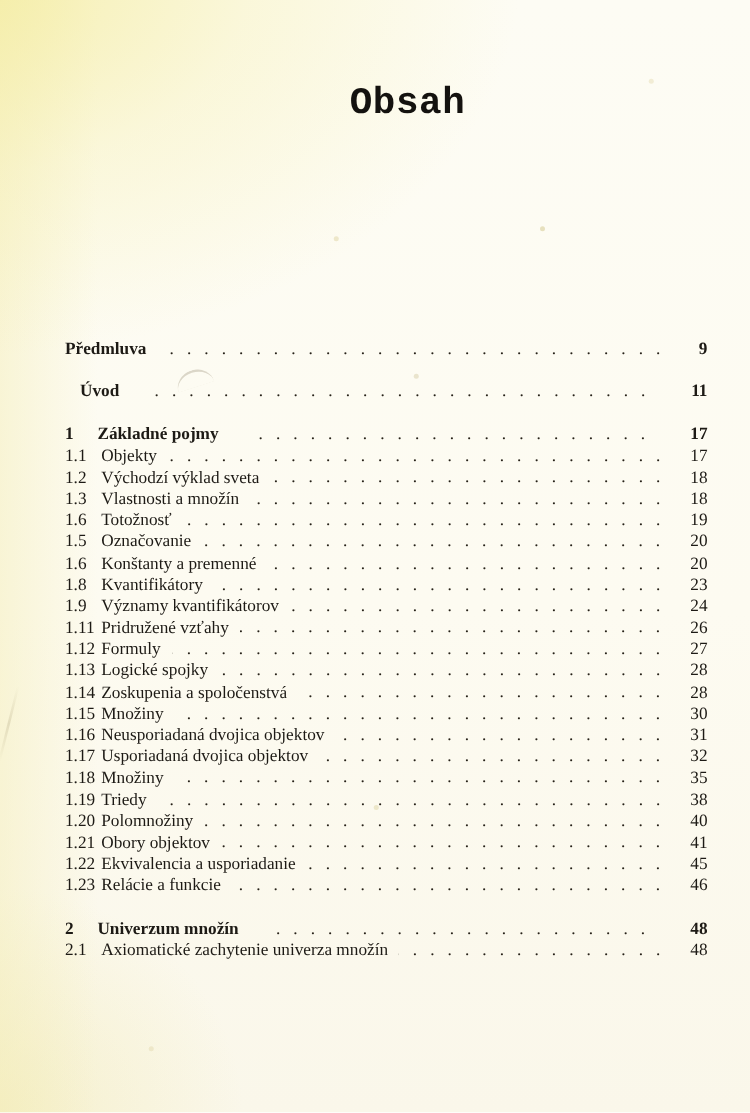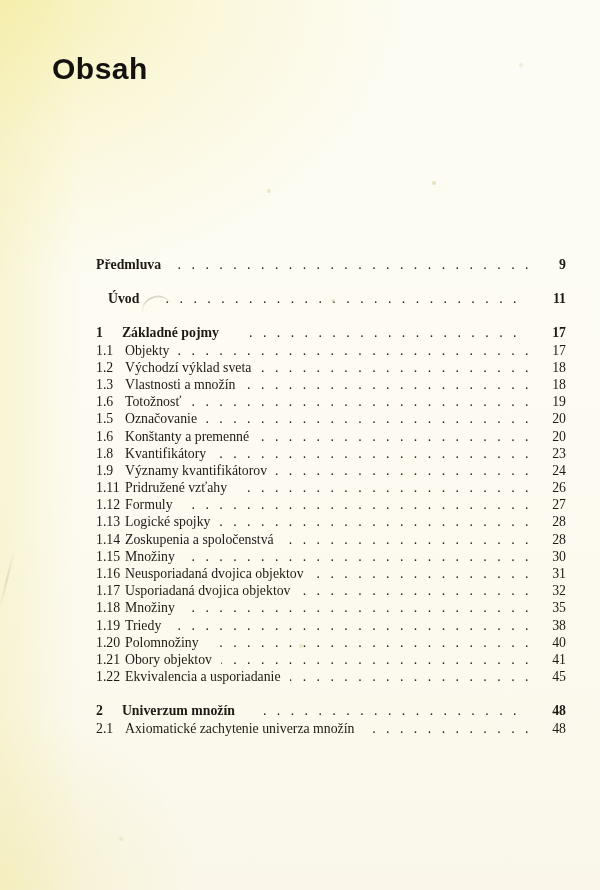--- a/index.html
+++ b/index.html
@@ -9,38 +9,38 @@
     overflow:hidden;
     font-family:"Liberation Serif",serif;
     color:#1d1a15;
     background:
       radial-gradient(120% 55% at -5% -2%, rgba(244,236,158,0.85) 0%, rgba(244,236,158,0.30) 32%, rgba(244,236,158,0) 62%),
       linear-gradient(90deg, rgba(243,236,178,0.45) 0%, rgba(243,236,178,0) 13%),
       radial-gradient(45% 28% at 0% 100%, rgba(240,232,170,0.5) 0%, rgba(240,232,170,0) 72%),
       linear-gradient(180deg, #fdfcf4 0%, #fdfbf1 55%, #faf7ea 100%);
   }
   .title{
-    margin:52px 0 0 52px;
-    font-family:Liberation Sans, sans-serif;
+    margin:66px 0 0 52px;
+    font-family:Liberation Mono, monospace;
     font-weight:700;
     font-size:30px;
     line-height:34px;
     letter-spacing:.5px;
     color:#14120f;
+    text-align:center;
   }
   .toc{
     margin:170px 34px 0 52px;
     font-size:13.8px;
   }
   .row{
     display:flex;
     align-items:flex-start;
     line-height:17.2px;
     height:17.2px;
-    margin-left:44px;
   }
   .row.gap{margin-top:17px;gap:12px;}
   .chapter{font-weight:700;}
   .num{flex:none;width:29px;}
   .chapter .num{width:auto;}
   .chapter .num:not(:empty){margin-right:7px;}
   .label{flex:none;white-space:pre;}
   .leader{
     flex:1 1 auto;
     overflow:hidden;
@@ -224,20 +224,26 @@
         <span class="label">Obory objektov</span>
         <span class="leader"></span>
         <span class="pageno">41</span>
       </div>
       <div class="row item">
         <span class="num">1.22</span>
         <span class="label">Ekvivalencia a usporiadanie</span>
         <span class="leader"></span>
         <span class="pageno">45</span>
       </div>
+      <div class="row item">
+        <span class="num">1.23</span>
+        <span class="label">Relácie a funkcie</span>
+        <span class="leader"></span>
+        <span class="pageno">46</span>
+      </div>
       <div class="row chapter gap">
         <span class="num">2</span>
         <span class="label">Univerzum množín</span>
         <span class="leader"></span>
         <span class="pageno">48</span>
       </div>
       <div class="row item">
         <span class="num">2.1</span>
         <span class="label">Axiomatické zachytenie univerza množín</span>
         <span class="leader"></span>

